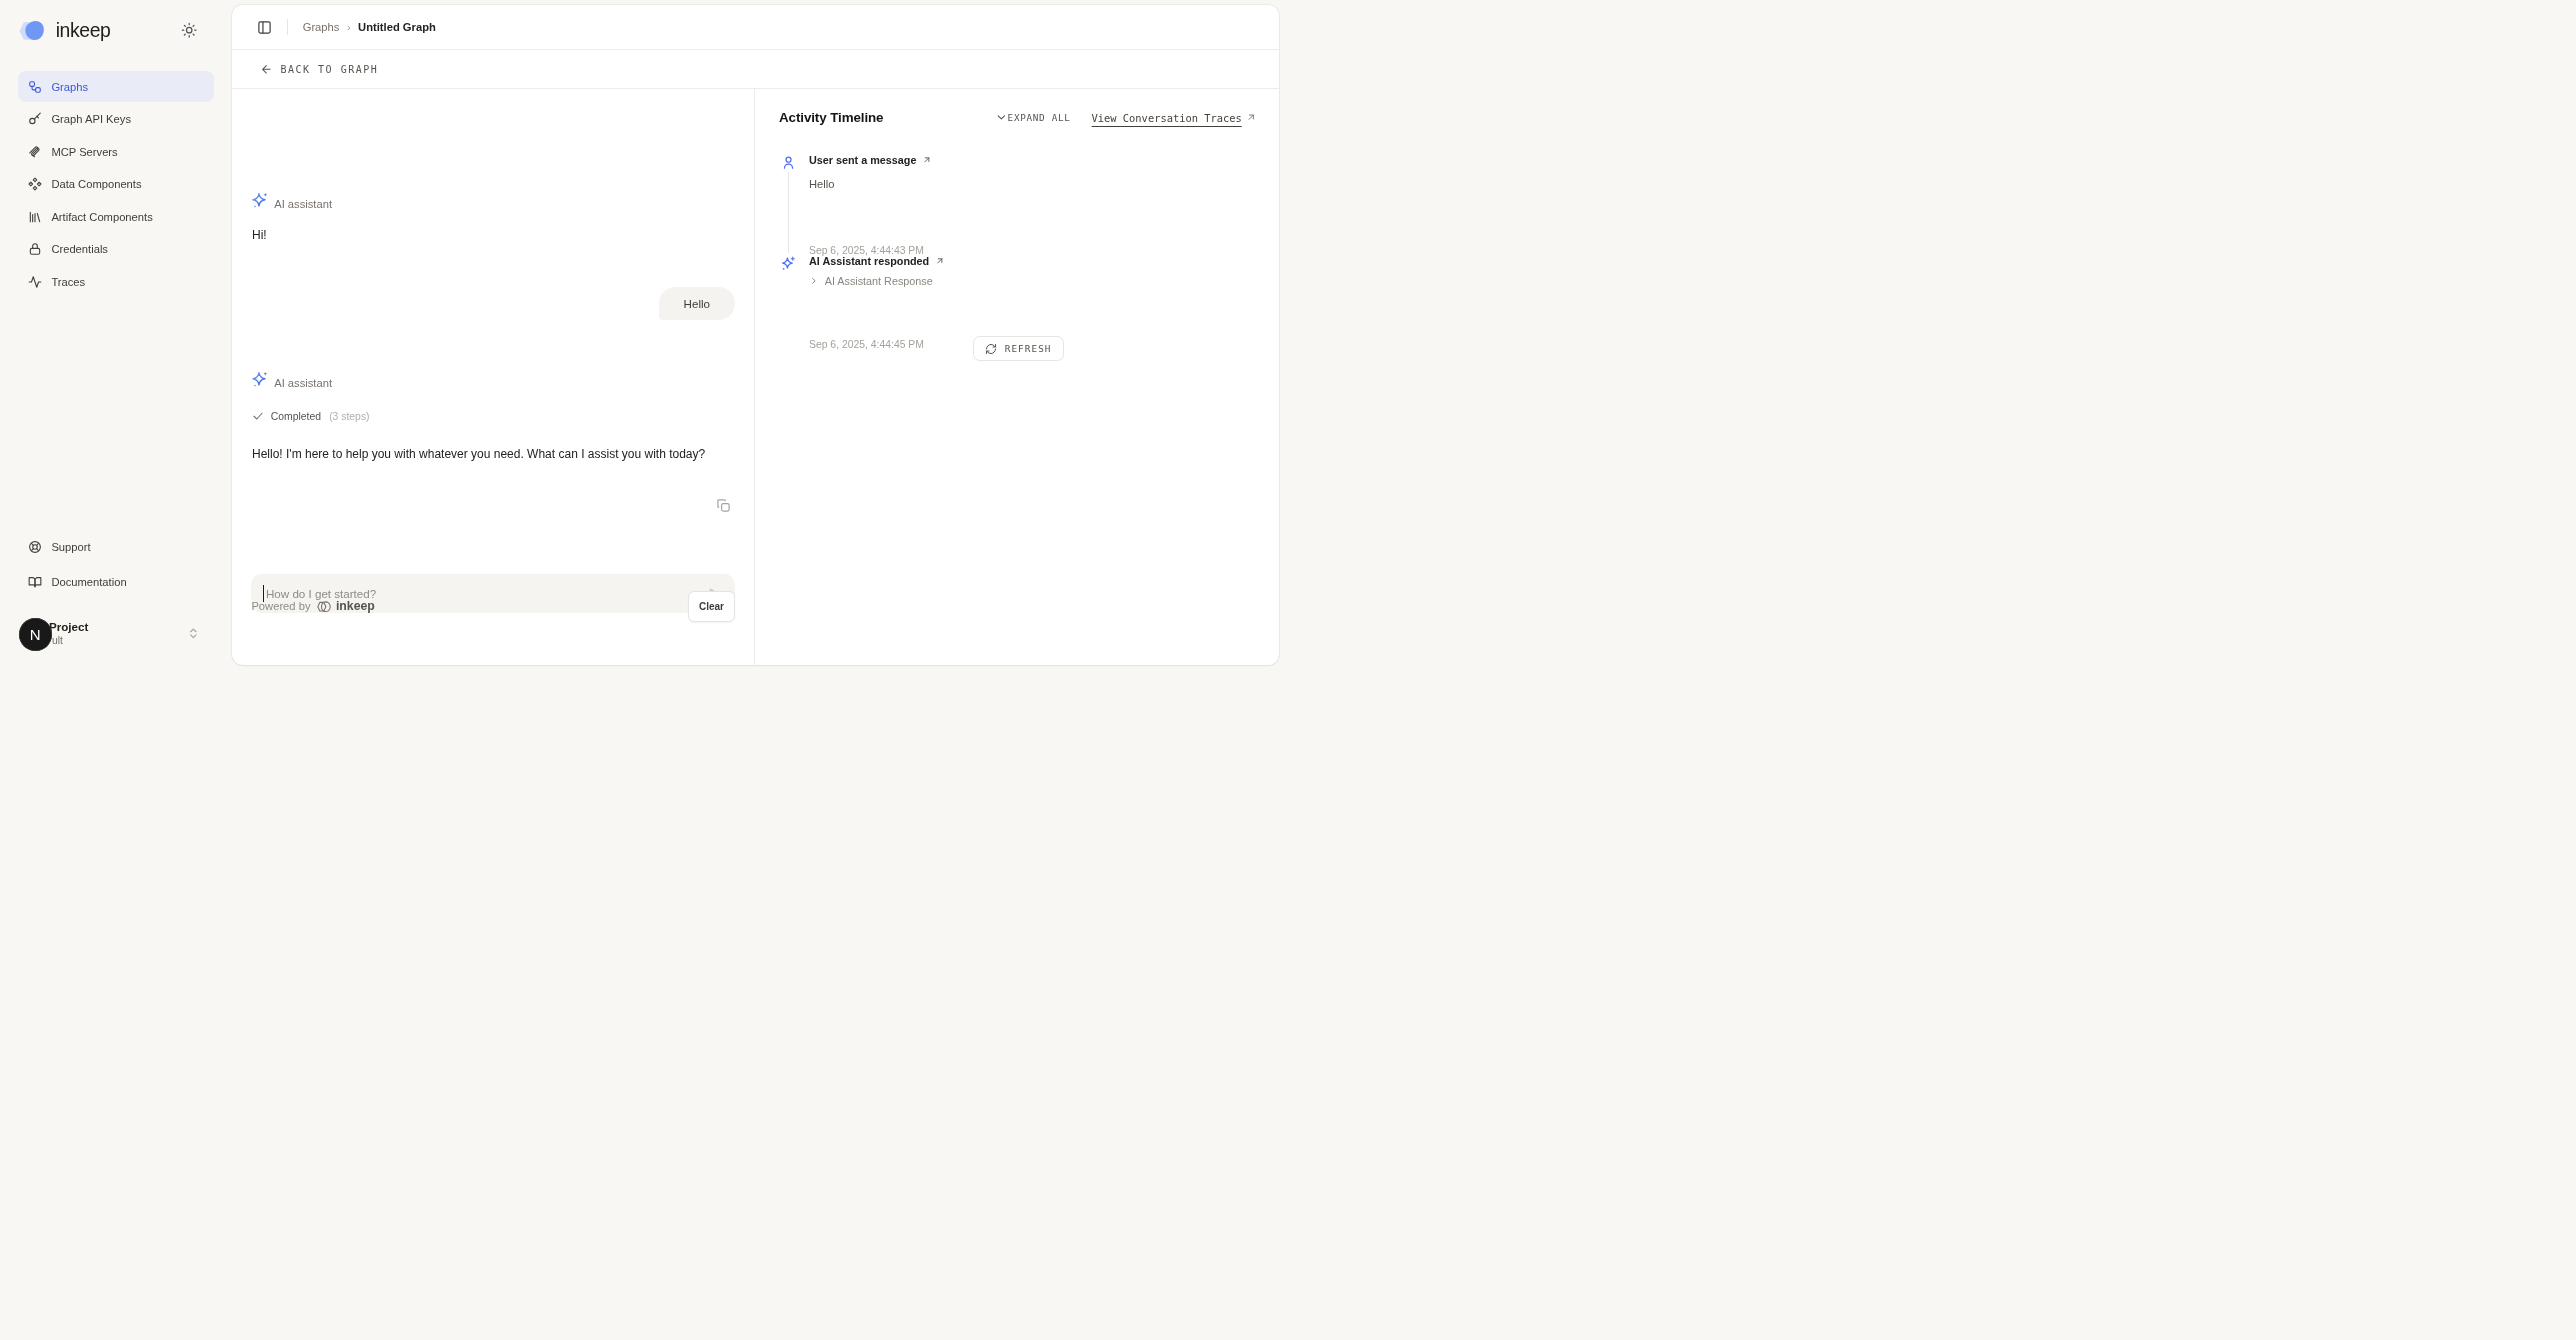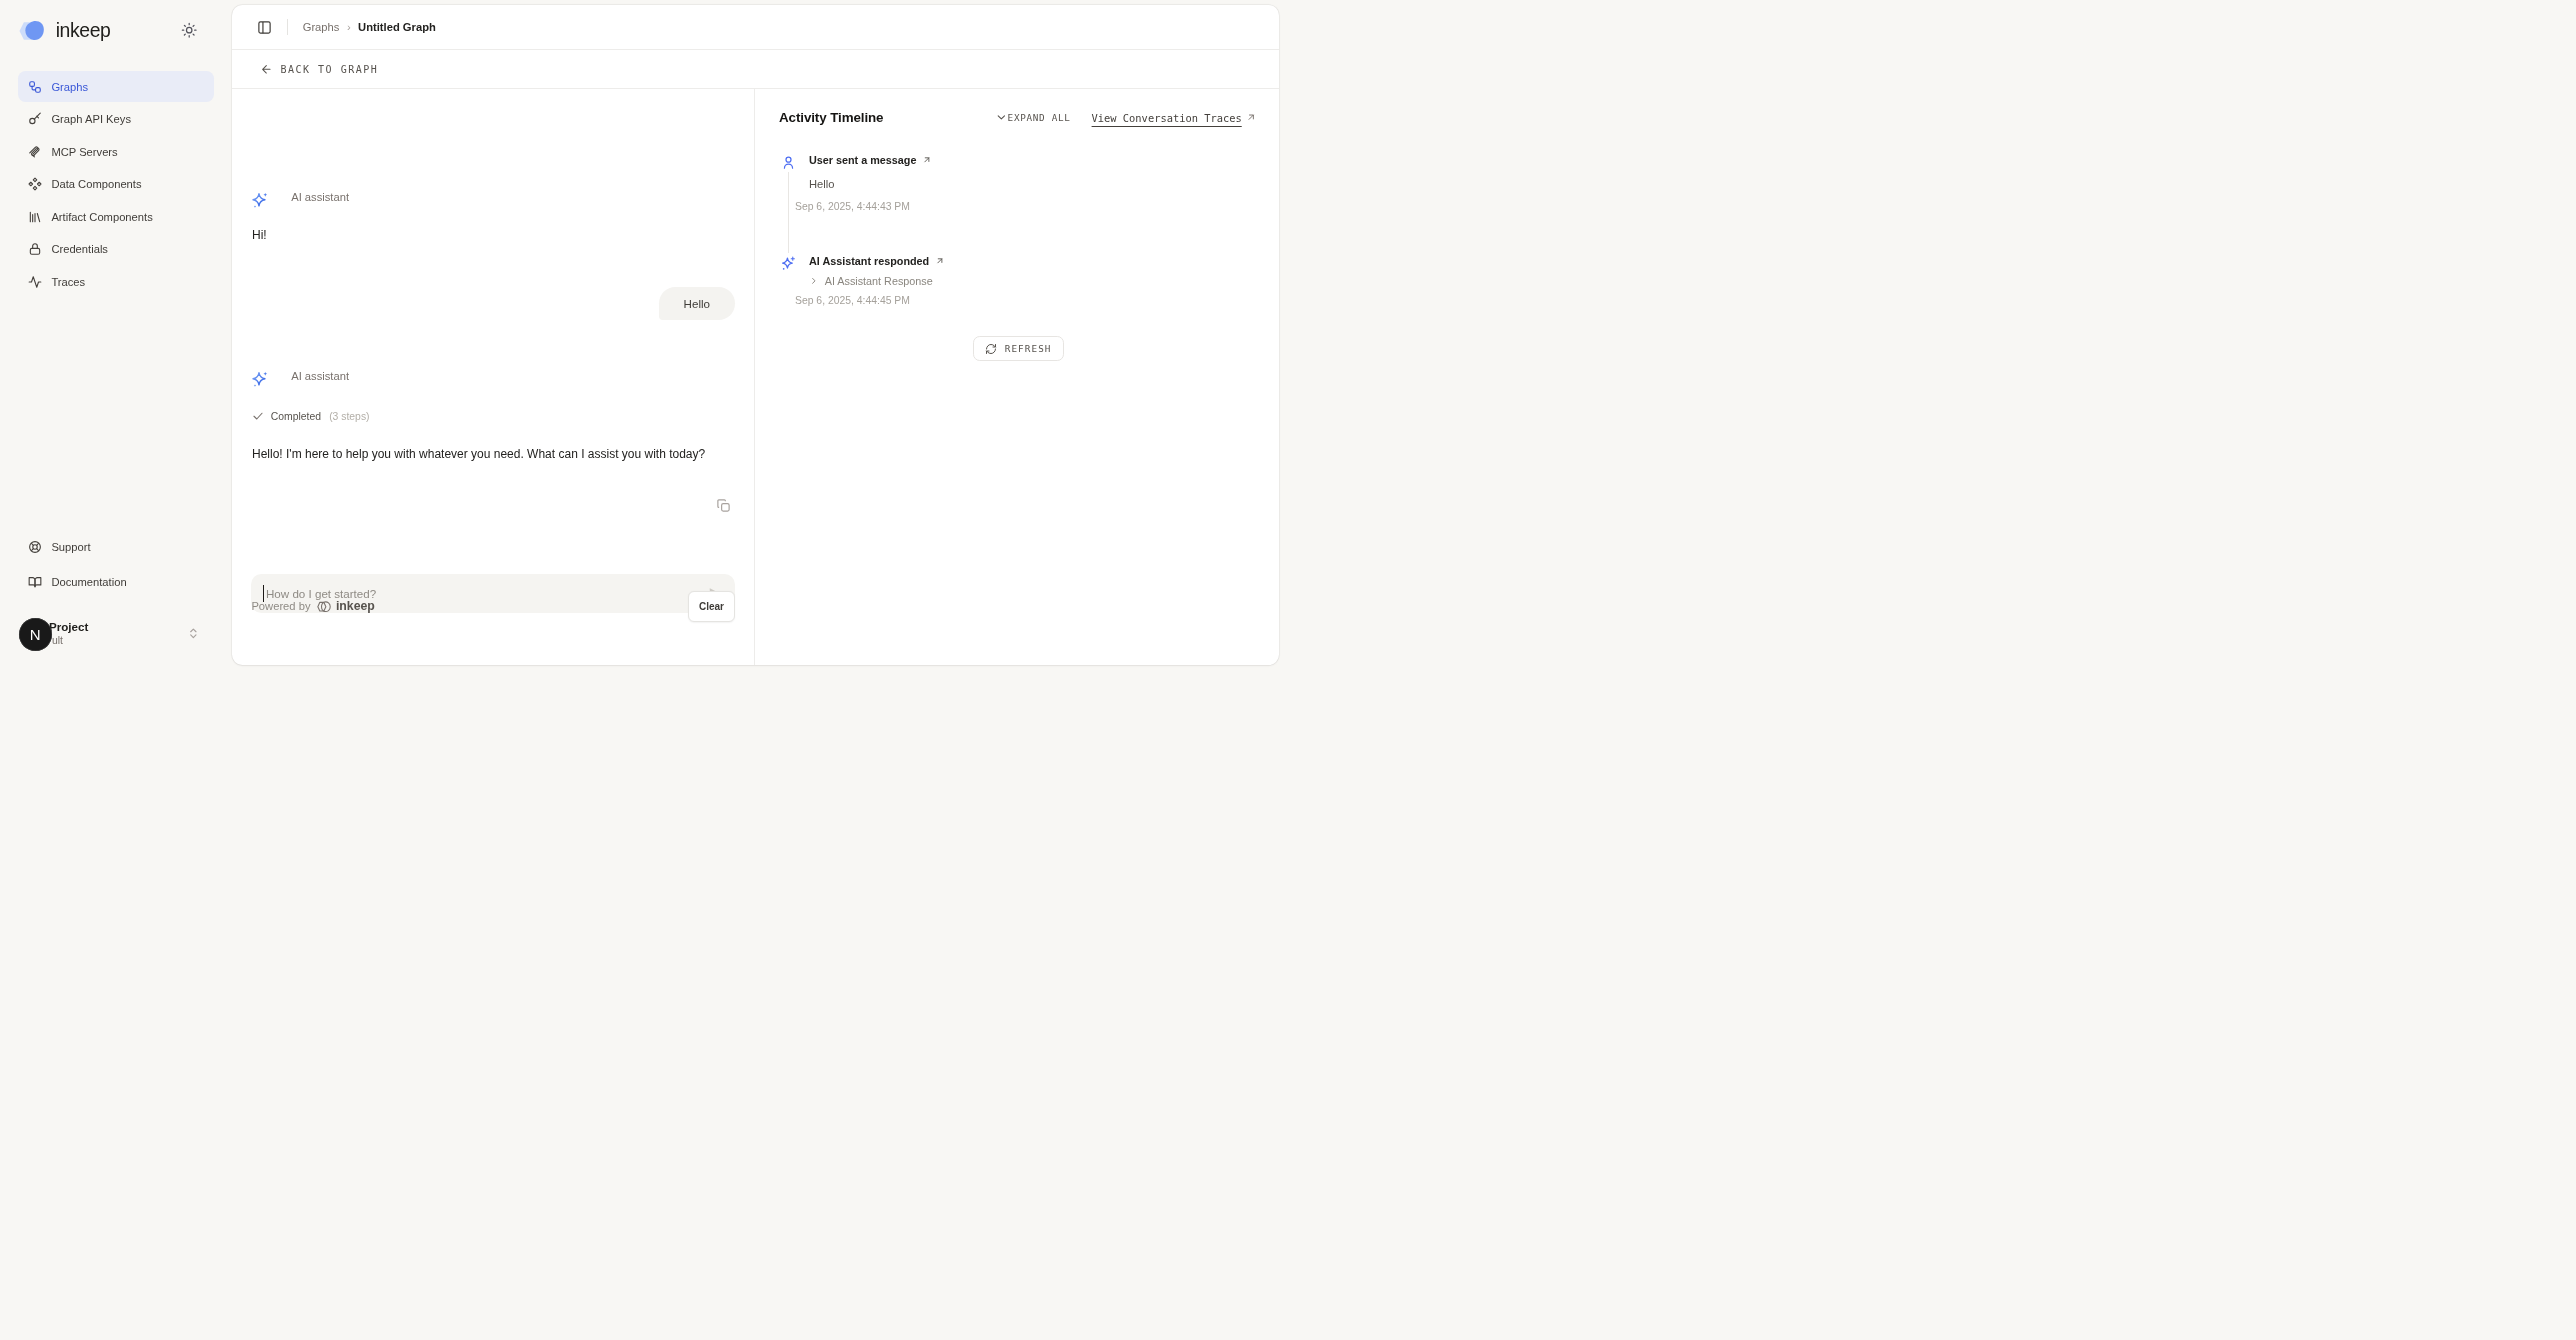--- a/index.html
+++ b/index.html
@@ -68,21 +68,21 @@
     height:39px; flex:none; display:flex; align-items:center; gap:8.2px;
     padding:0 27.6px; border-bottom:0.7px solid #edecea;
     font-size:10px; letter-spacing:1.5px; color:#57534e; cursor:pointer;
   }
   .back-arrow { width:12.7px; height:12.7px; color:#57534e; }
 
   .content-row { flex:1; display:flex; min-height:0; }
 
   
   .chat-col { width:523px; flex:none; border-right:0.7px solid #edecea; position:relative; }
-  .asst-row { position:absolute; left:18.6px; display:flex; align-items:flex-start; gap:22px; }
+  .asst-row { position:absolute; left:18.6px; display:flex; align-items:flex-end; gap:5px; }
   .asst-row .sparkle { width:18.6px; height:18.6px; }
   .asst-label { font-size:11.2px; color:#78716c; }
   .msg-text { position:absolute; left:20px; font-size:12px; color:#232220; }
   .bubble {
     position:absolute; right:19.4px; top:198px; height:33px;
     background:#f4f3f0; border-radius:16.4px 16.4px 16.4px 3.7px;
     display:flex; align-items:center; padding:0 24.6px;
     font-size:11.6px; color:#3f3c38;
   }
   .completed-row { position:absolute; left:20px; top:321px; display:flex; align-items:center; gap:6.7px; font-size:10.4px; }
@@ -128,21 +128,21 @@
     font-size:10.4px; color:#44403c; margin-left:21px; cursor:pointer;
     text-decoration:underline; text-underline-offset:3.7px; text-decoration-thickness:1.1px;
     display:flex; align-items:center; gap:4.5px;
   }
   .ext-ic { width:10.4px; height:10.4px; color:#78716c; }
 
   .tl-event-icon { position:absolute; left:26px; width:15px; height:15px; color:#4e6ef2; }
   .tl-event-title { position:absolute; left:54px; font-size:10.8px; font-weight:600; color:#232220; display:flex; align-items:center; gap:6px; }
   .tl-event-title .ext-ic { width:9.7px; height:9.7px; color:#57534e; }
   .tl-body { position:absolute; left:54px; font-size:11.2px; color:#57534e; }
-  .tl-time { position:absolute; left:40px; font-size:10.4px; color:#a5a19b; }
+  .tl-time { position:absolute; left:54px; font-size:10.4px; color:#a5a19b;margin-top:44px; }
   .tl-connector { position:absolute; left:33px; top:83px; width:1.1px; height:81px; background:#e8e6e3; }
   .tl-expand-row { position:absolute; left:54px; display:flex; align-items:center; gap:6px; font-size:10.8px; color:#8a867f; cursor:pointer; }
   .chev-right { width:9.7px; height:9.7px; color:#8a867f; }
 
   .refresh-btn {
     position:absolute; left:218px; top:247px; height:25px; padding:0 11.2px;
     background:#fff; border:0.7px solid #e7e5e2; border-radius:6.7px;
     display:flex; align-items:center; gap:7.5px; cursor:pointer;
     font-size:9.3px; letter-spacing:1.1px; color:#57534e;
   }

